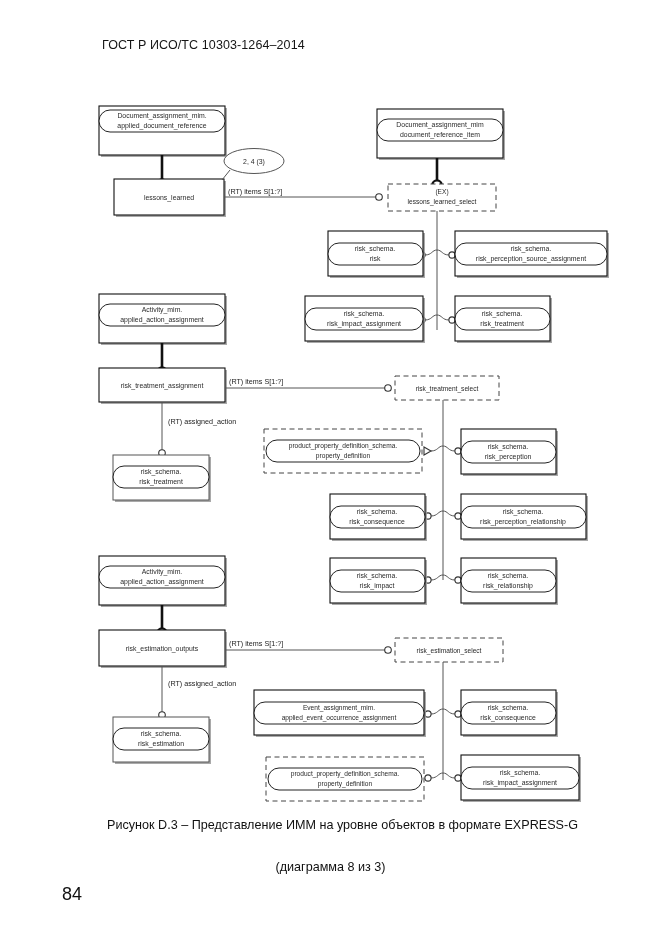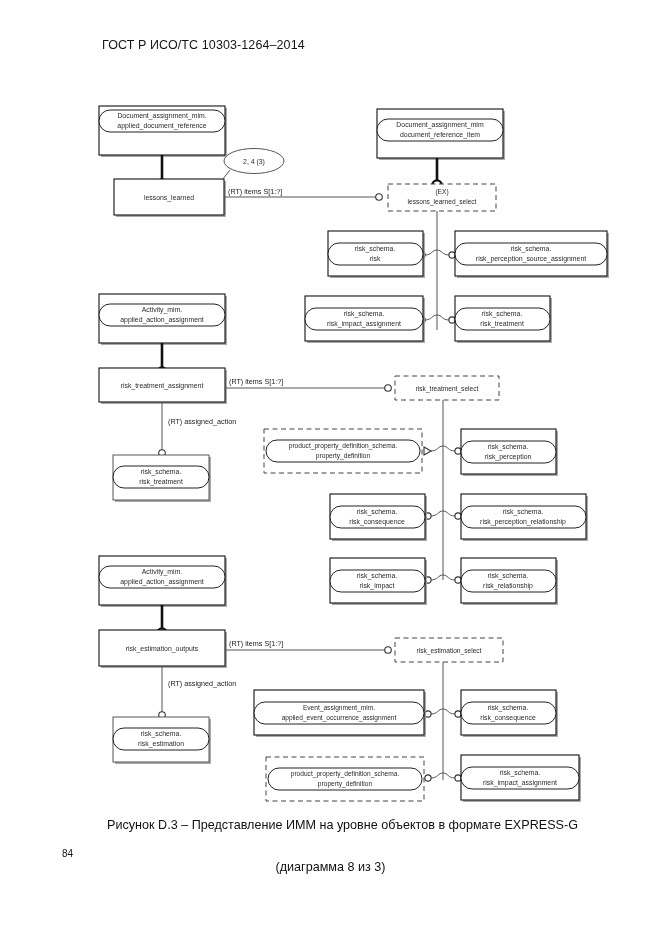--- a/index.html
+++ b/index.html
@@ -42,22 +42,22 @@
     width: 661px;
     text-align: center;
     font-size: 12.6px;
     color: #111;
   }
   .cap1 { top: 818px; margin-left: 12px; }
   .cap2 { top: 860px; }
   .pg {
     position: absolute;
     left: 62px;
-    top: 848px;
-    font-size: 10px;
+    top: 884px;
+    font-size: 18px;
     color: #111;
   }
   svg text {
     font-family: "Liberation Sans", sans-serif;
     fill: #2a2a2a;
   }
   .ent-box {
     fill: #ffffff;
     stroke: #111111;
     stroke-width: 1.1;

